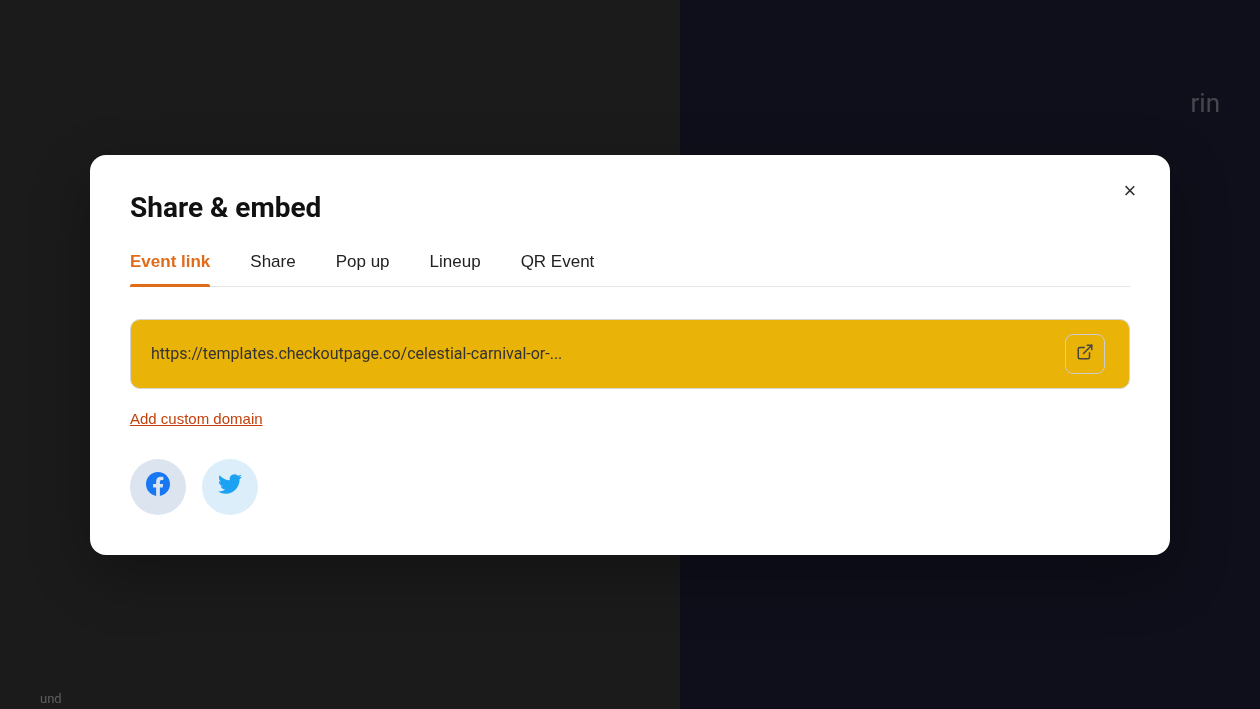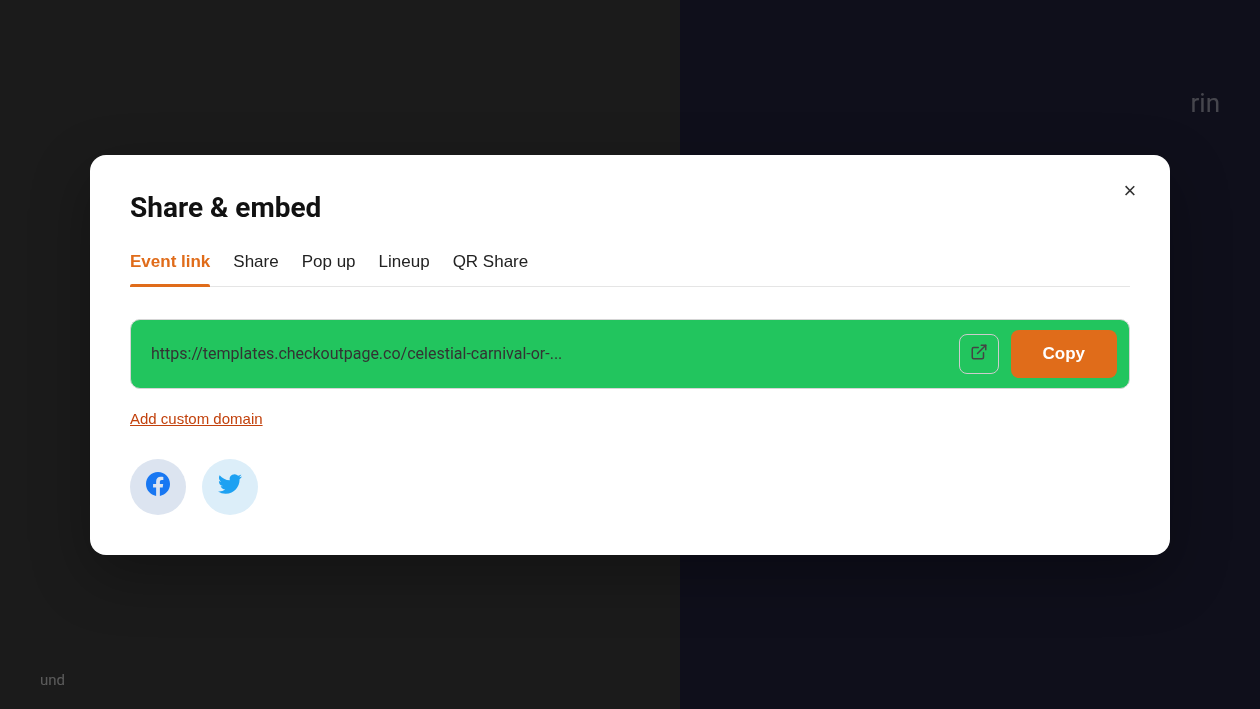--- a/index.html
+++ b/index.html
@@ -55,21 +55,21 @@
 
     .modal-title {
       font-size: 28px;
       font-weight: 700;
       color: #111111;
       margin-bottom: 28px;
     }
 
     .tabs {
       display: flex;
-      gap: 23px;
+      gap: 40px;
       border-bottom: 1px solid #e5e5e5;
       margin-bottom: 32px;
     }
 
     .tab {
       font-size: 17px;
       font-weight: 500;
       color: #222222;
       padding-bottom: 14px;
       cursor: pointer;
@@ -94,21 +94,21 @@
       border-radius: 2px 2px 0 0;
     }
 
     .url-row {
       display: flex;
       align-items: center;
       border: 1px solid #d5d5d5;
       border-radius: 10px;
       padding: 0 12px;
       margin-bottom: 20px;
-      background: #22c55e;
+      background: #eab308;
       height: 70px;
     }
 
     .url-text {
       flex: 1;
       font-size: 16px;
       color: #333333;
       overflow: hidden;
       text-overflow: ellipsis;
       white-space: nowrap;
@@ -212,24 +212,24 @@
       position: absolute;
       right: 0;
       top: 0;
       bottom: 0;
       width: 46%;
       background: #1a1a2e;
     }
 
     .bg-bottom-text-left {
       position: absolute;
-      bottom: 20px;
+      bottom: 3px;
       left: 40px;
       color: rgba(255,255,255,0.5);
-      font-size: 15px;
+      font-size: 13px;
     }
 
     .bg-bottom-text-right {
       position: absolute;
       bottom: 0;
       left: 54%;
       right: 0;
       padding: 10px 20px;
       color: rgba(255,255,255,0.7);
       font-size: 13px;
@@ -265,36 +265,35 @@
 
     
     <h2 class="modal-title">Share &amp; embed</h2>
 
     
     <div class="tabs">
       <button class="tab active">Event link</button>
       <button class="tab">Share</button>
       <button class="tab">Pop up</button>
       <button class="tab">Lineup</button>
-      <button class="tab">QR Share</button>
+      <button class="tab">QR Event</button>
     </div>
 
     
     <div class="url-row">
       <span class="url-text">https://templates.checkoutpage.co/celestial-carnival-or-...</span>
       <button class="open-icon-btn">
         <span>
           <svg width="18" height="18" viewBox="0 0 24 24" fill="none" stroke="currentColor" stroke-width="2" stroke-linecap="round" stroke-linejoin="round">
             <path d="M18 13v6a2 2 0 0 1-2 2H5a2 2 0 0 1-2-2V8a2 2 0 0 1 2-2h6"></path>
             <polyline points="15 3 21 3 21 9"></polyline>
             <line x1="10" y1="14" x2="21" y2="3"></line>
           </svg>
         </span>
       </button>
-      <button class="copy-btn">Copy</button>
     </div>
 
     
     <button class="custom-domain-link">Add custom domain</button>
 
     
     <div class="social-icons">
       <button class="social-btn facebook" title="Share on Facebook">
         <span class="fb-icon">
           <svg width="24" height="24" viewBox="0 0 24 24" fill="#1877f2">

